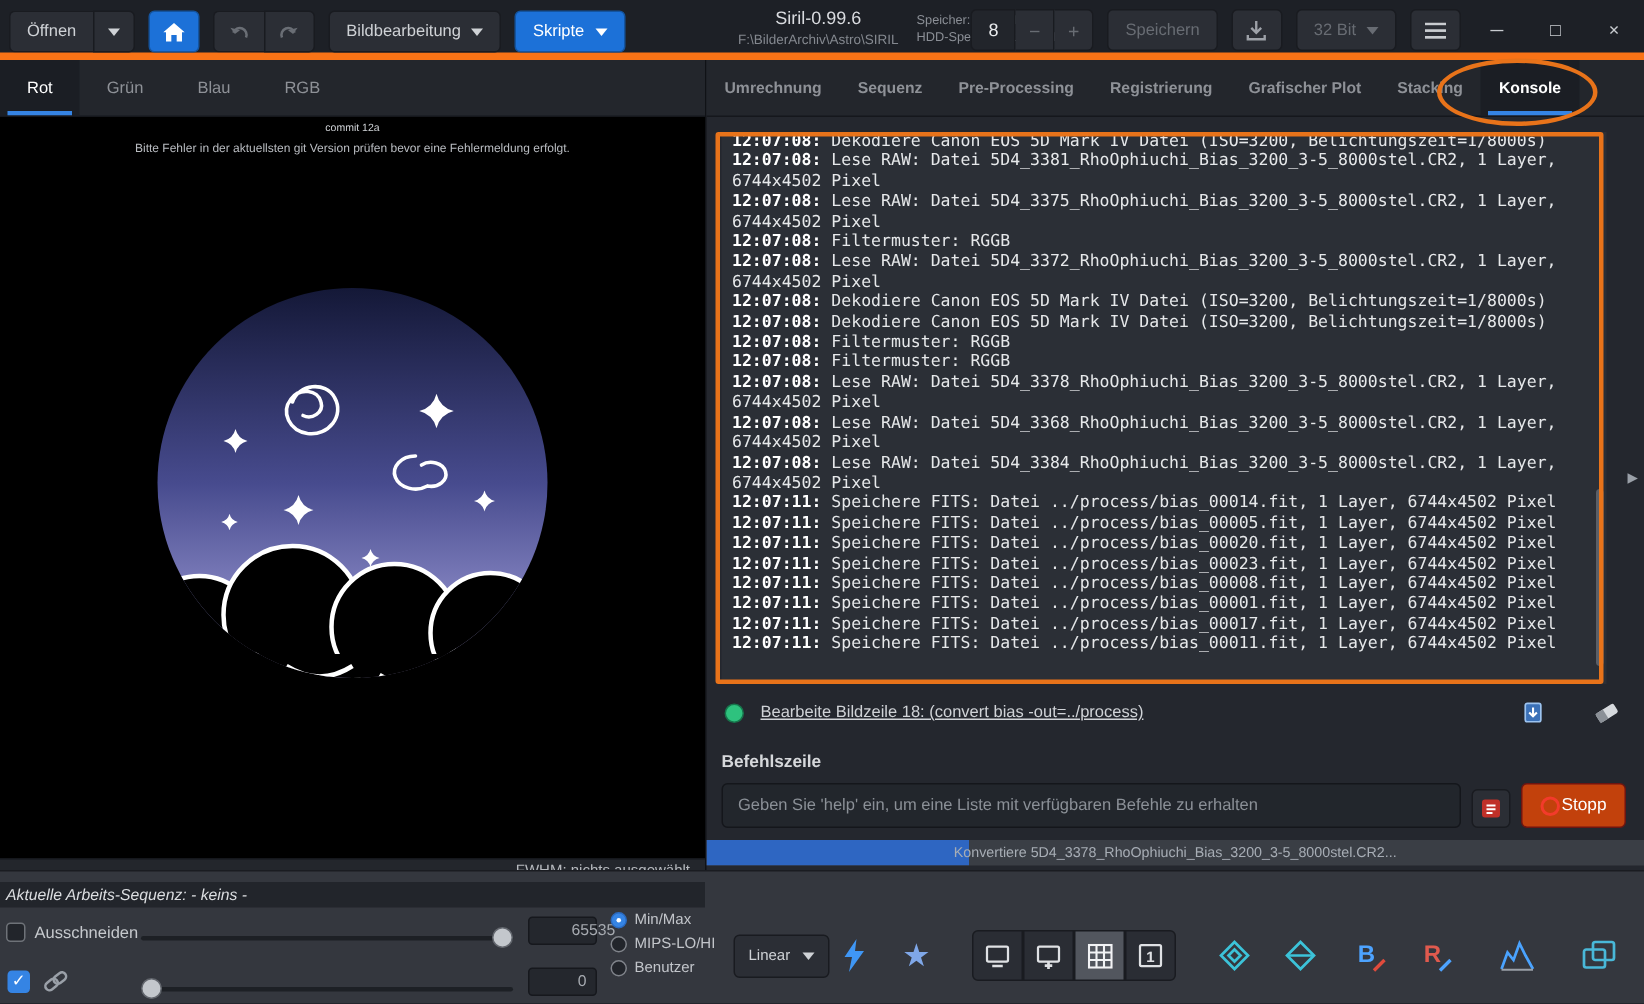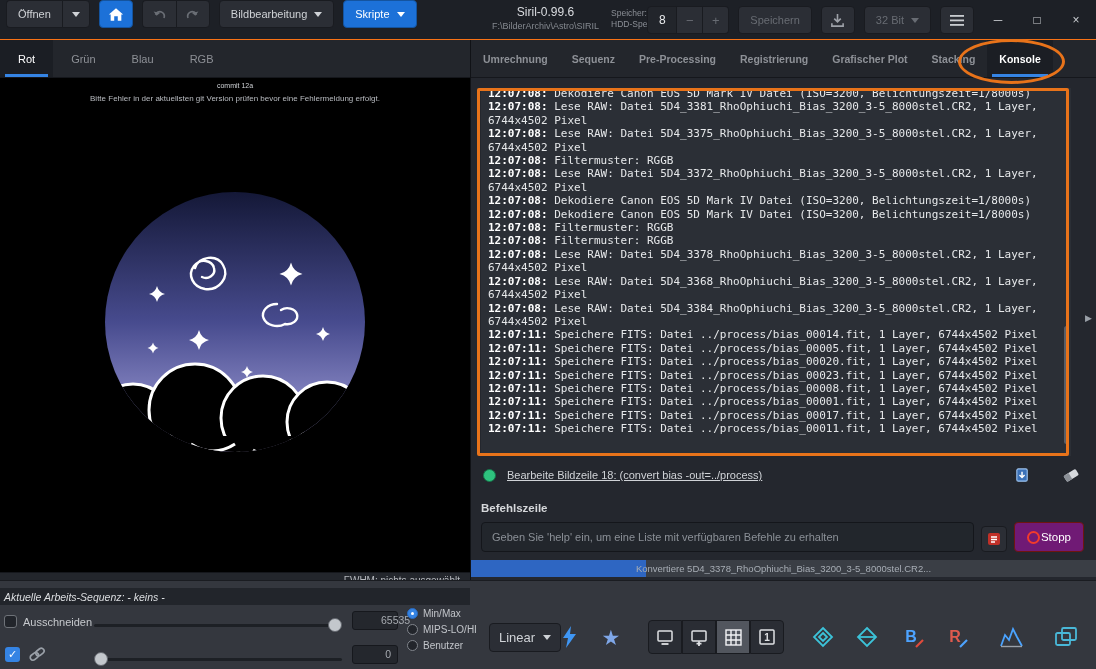--- a/index.html
+++ b/index.html
@@ -2,21 +2,21 @@
 <html><head>
 <meta charset="utf-8">
 <style>
   * { margin:0; padding:0; box-sizing:border-box; }
   html,body { width:1096px; height:669px; overflow:hidden; background:#1b1e24;
               font-family:"Liberation Sans","DejaVu Sans",sans-serif; }
   .app { position:relative; width:1096px; height:669px; background:#24272e; }
 
   
   .titlebar { position:absolute; left:0; top:0; right:0; height:40px; background:#1d2026;
-              border-bottom:1px solid #f97316; display:flex; align-items:flex-start; padding:0 6px; }
+              border-bottom:5px solid #f97316; display:flex; align-items:flex-end; padding:0 6px; }
   .tb-left { display:flex; align-items:center; gap:9px; }
   .btn { height:28px; background:#2b2e35; border:1px solid #191b20; border-radius:4px;
          color:#cfd2d6; font-size:11px; padding:0 11px; display:inline-flex; align-items:center; gap:7px; }
   .btn.icon-only { padding:0; width:34px; justify-content:center; }
   .btn.blue { background:#1c71d8; border-color:#14549f; color:#fff; }
   .btn.disabled { color:#686c73; }
   .btn-group { display:inline-flex; }
   .btn-group .btn { border-radius:0; border-right-width:0; }
   .btn-group .btn:first-child { border-radius:4px 0 0 4px; }
   .btn-group .btn:last-child { border-radius:0 4px 4px 0; border-right-width:1px; }
@@ -72,21 +72,21 @@
   .status-text { color:#d0d3d7; font-size:11px;text-decoration:underline; }
   .status-icons { margin-left:auto; display:flex; gap:27px; }
   .cmd-label { position:absolute; left:10px; top:462px; color:#d6d8db; font-size:11.5px; font-weight:bold; }
   .cmd-row { position:absolute; left:10px; right:12px; top:480px; height:32px;
              display:flex; align-items:flex-end; gap:7px; }
   .cmd-input { flex:1; height:30px; background:#22262c; border:1px solid #14161b; border-radius:4px;
                color:#c8cbd0; font-size:11px; padding:0 10px; outline:none; }
   .cmd-input::placeholder { color:#8b9097; }
   .cmd-aux { width:26px; height:26px; background:#2b2e35; border:1px solid #191b20; border-radius:4px;
              display:flex; align-items:center; justify-content:center; }
-  .stop-btn { height:30px; background:#701a75; border:1px solid #6e1510; border-radius:4px;
+  .stop-btn { height:30px; background:#c2410c; border:1px solid #6e1510; border-radius:4px;
               color:#fff; font-size:11.5px; display:flex; align-items:center; gap:1px; padding:0 12px; }
   .stop-ring { width:13px; height:13px; border-radius:50%; border:2.5px solid #f23b2b; background:transparent; }
   .progress { position:absolute; left:0; right:0; top:520px; height:17px; background:#3a3e45; overflow:hidden;padding-left:48px; }
   .progress-fill { position:absolute; left:0; top:0; bottom:0; background:#2e66c2; }
   .progress-text { position:absolute; left:0; right:0; top:3px; text-align:center;
                    color:#a7adb5; font-size:9.5px; }
 
   
   .annotation-ellipse { position:absolute; left:958px; top:39px; width:107px; height:45px;
                         border:3px solid #e8731a; border-radius:50%; pointer-events:none; z-index:60; }
@@ -115,21 +115,21 @@
   .slider-lo { left:94px; top:46px; width:248px; }
   .valbox { position:absolute; width:46px; height:19px; background:#24272d; border:1px solid #16181d;
             border-radius:3px; color:#a6aab0; font-size:10.5px; text-align:right; padding:2px 6px; }
   .val-hi { left:352px; top:6px;padding-left:28px; } .val-lo { left:352px; top:40px; }
   .radios { position:absolute; left:407px; top:2px; display:flex; flex-direction:column; gap:4px; }
   .radio { display:flex; align-items:center; gap:5px; color:#c2c5ca; font-size:10px; height:12px; }
   .rdot { width:11px; height:11px; border-radius:50%; border:1px solid #80848b; background:#22252b; position:relative; }
   .radio.selected .rdot { background:#3584e4; border-color:#2a6ac0; }
   .radio.selected .rdot::after { content:''; position:absolute; inset:3px; border-radius:50%; background:#fff; }
   .select-linear { position:absolute; left:489px; top:18px; height:29px; background:#2b2e35;
-                   border:1px solid #191b20; border-radius:4px; color:#cfd2d6; font-size:13px;
+                   border:1px solid #191b20; border-radius:4px; color:#cfd2d6; font-size:10px;
                    display:flex; align-items:center; gap:8px; padding:0 9px; }
   .tools { position:absolute; top:14px; height:36px; display:flex; align-items:center; }
   .t-a { left:552px; gap:8px; } .t-zoom { left:648px; gap:0; } .t-b { left:806px; gap:10px; } .t-c { left:995px; gap:20px; }
   .toolbtn { width:34px; height:34px; background:transparent; border:0; display:flex;
              align-items:center; justify-content:center; }
   .zbtn { width:34px; height:34px; background:#2a2d34; border:1px solid #191b20; display:flex;
           align-items:center; justify-content:center; }
   .zbtn:first-child { border-radius:4px 0 0 4px; } .zbtn:last-child { border-radius:0 4px 4px 0; }
   .zbtn.active { background:#52565e; }
   .star-glyph { color:#7fa7e8; font-size:21px; line-height:1; }

